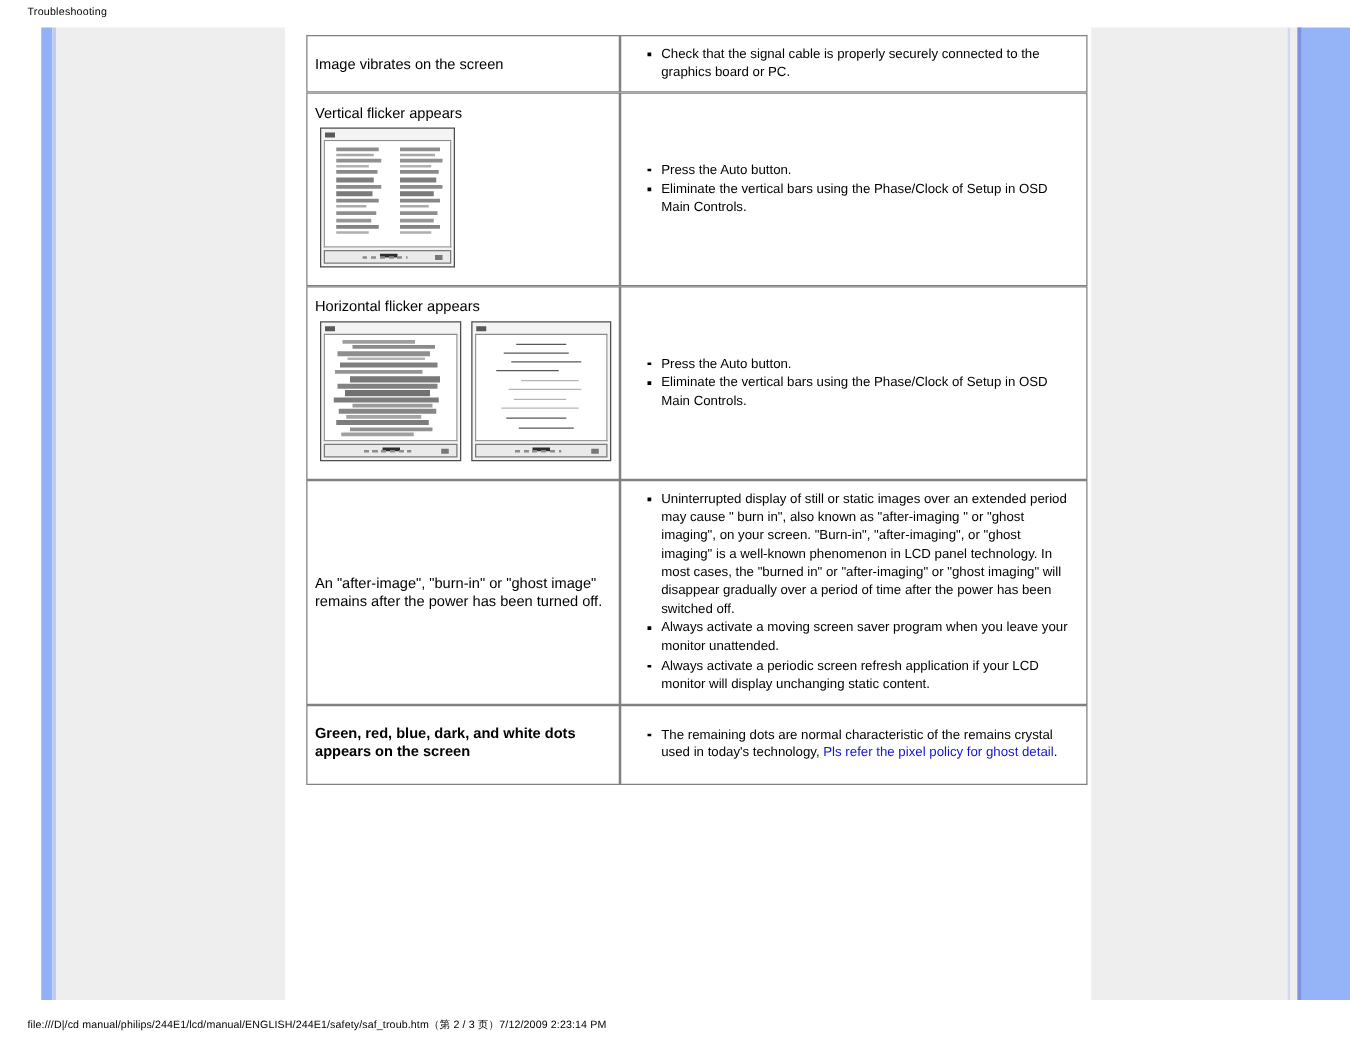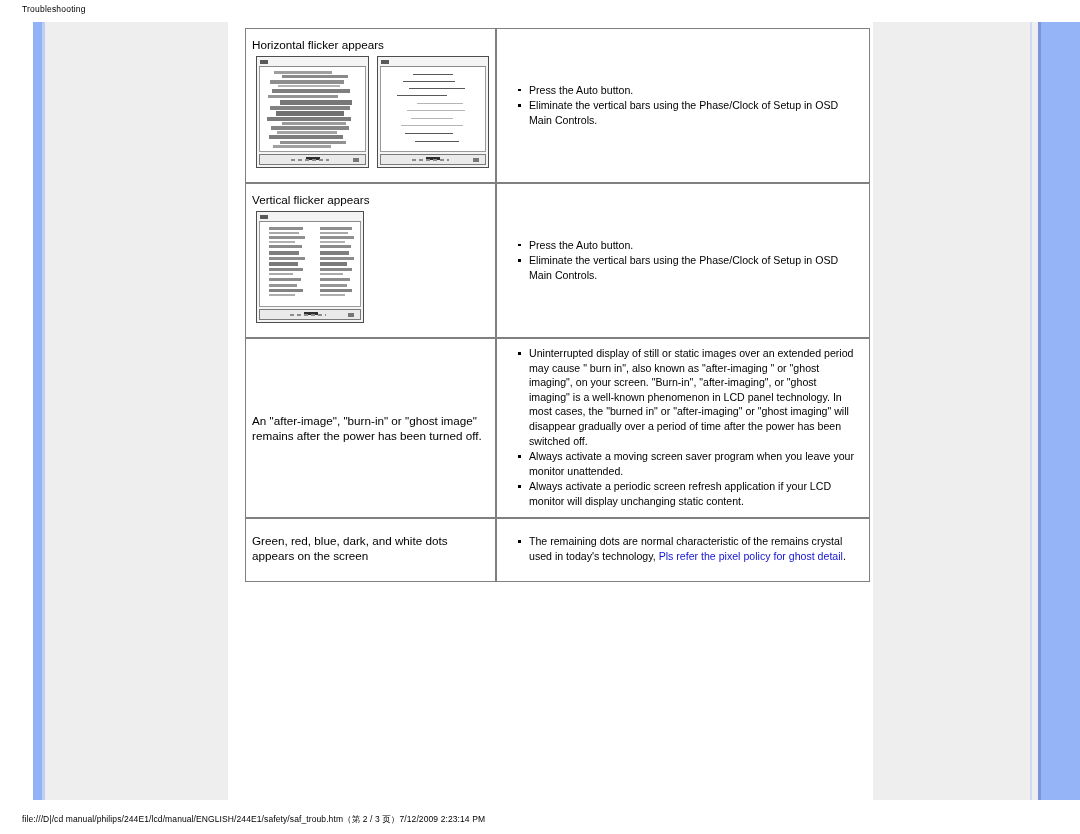--- a/index.html
+++ b/index.html
@@ -260,20 +260,90 @@
   <div class="rail-right-gap"></div>
   <div class="rail-right"></div>
   <div class="rail-right-edge"></div>
 </div>
 
 <div class="content-col"></div>
 
 <table class="ts-table">
 
   <tbody>
+      <tr>
+    <td class="col-symptom">
+      <div class="symptom-cell">
+        <div class="symptom-text">Image vibrates on the screen</div>
+      </div>
+    </td>
+    <td class="col-solution">
+      <div class="solution-cell">
+        <ul class="sol">
+          <li>Check that the signal cable is properly securely connected to the graphics board or PC.</li>
+        </ul>
+      </div>
+    </td>
+  </tr>
+
+  <tr>
+    <td class="col-symptom">
+      <div class="symptom-cell">
+        <div class="symptom-text">Vertical flicker appears</div>
+        <div class="shot-row">
+          <div class="monitor">
+            <div class="mon-titlebar"></div>
+            <div class="mon-screen">
+
+              <div class="bar" style="left:9px;top:5px;width:34px;height:3px;background:#8e8e8e;"></div>
+              <div class="bar" style="left:9px;top:10px;width:30px;height:2px;background:#a8a8a8;"></div>
+              <div class="bar" style="left:9px;top:14px;width:36px;height:3px;background:#909090;"></div>
+              <div class="bar" style="left:9px;top:19px;width:26px;height:2px;background:#b0b0b0;"></div>
+              <div class="bar" style="left:9px;top:23px;width:33px;height:3px;background:#8a8a8a;"></div>
+              <div class="bar" style="left:9px;top:29px;width:30px;height:4px;background:#7e7e7e;"></div>
+              <div class="bar" style="left:9px;top:35px;width:36px;height:3px;background:#8c8c8c;"></div>
+              <div class="bar" style="left:9px;top:40px;width:29px;height:4px;background:#7a7a7a;"></div>
+              <div class="bar" style="left:9px;top:46px;width:34px;height:3px;background:#888888;"></div>
+              <div class="bar" style="left:9px;top:51px;width:24px;height:2px;background:#aaaaaa;"></div>
+              <div class="bar" style="left:9px;top:56px;width:32px;height:3px;background:#8e8e8e;"></div>
+              <div class="bar" style="left:9px;top:62px;width:28px;height:3px;background:#969696;"></div>
+              <div class="bar" style="left:9px;top:67px;width:34px;height:3px;background:#838383;"></div>
+              <div class="bar" style="left:9px;top:72px;width:26px;height:2px;background:#adadad;"></div>
+
+              <div class="bar" style="left:60px;top:5px;width:32px;height:3px;background:#8e8e8e;"></div>
+              <div class="bar" style="left:60px;top:10px;width:28px;height:2px;background:#a8a8a8;"></div>
+              <div class="bar" style="left:60px;top:14px;width:34px;height:3px;background:#909090;"></div>
+              <div class="bar" style="left:60px;top:19px;width:25px;height:2px;background:#b0b0b0;"></div>
+              <div class="bar" style="left:60px;top:23px;width:31px;height:3px;background:#8a8a8a;"></div>
+              <div class="bar" style="left:60px;top:29px;width:29px;height:4px;background:#7e7e7e;"></div>
+              <div class="bar" style="left:60px;top:35px;width:34px;height:3px;background:#8c8c8c;"></div>
+              <div class="bar" style="left:60px;top:40px;width:27px;height:4px;background:#7a7a7a;"></div>
+              <div class="bar" style="left:60px;top:46px;width:32px;height:3px;background:#888888;"></div>
+              <div class="bar" style="left:60px;top:51px;width:23px;height:2px;background:#aaaaaa;"></div>
+              <div class="bar" style="left:60px;top:56px;width:30px;height:3px;background:#8e8e8e;"></div>
+              <div class="bar" style="left:60px;top:62px;width:27px;height:3px;background:#969696;"></div>
+              <div class="bar" style="left:60px;top:67px;width:32px;height:3px;background:#838383;"></div>
+              <div class="bar" style="left:60px;top:72px;width:25px;height:2px;background:#adadad;"></div>
+            </div>
+            <div class="mon-base">
+              <div class="mon-base-dots"></div>
+            </div>
+          </div>
+        </div>
+      </div>
+    </td>
+    <td class="col-solution">
+      <div class="solution-cell">
+        <ul class="sol">
+          <li>Press the Auto button.</li>
+          <li>Eliminate the vertical bars using the Phase/Clock of Setup in OSD Main Controls.</li>
+        </ul>
+      </div>
+    </td>
+  </tr>
 
   <tr>
     <td class="col-symptom">
       <div class="symptom-cell">
         <div class="symptom-text">Horizontal flicker appears</div>
         <div class="shot-row">
 
           <div class="monitor monitor-wide">
             <div class="mon-titlebar"></div>
             <div class="mon-screen">
@@ -323,76 +393,20 @@
     <td class="col-solution">
       <div class="solution-cell">
         <ul class="sol">
           <li>Press the Auto button.</li>
           <li>Eliminate the vertical bars using the Phase/Clock of Setup in OSD Main Controls.</li>
         </ul>
       </div>
     </td>
   </tr>
 
-  <tr>
-    <td class="col-symptom">
-      <div class="symptom-cell">
-        <div class="symptom-text">Vertical flicker appears</div>
-        <div class="shot-row">
-          <div class="monitor">
-            <div class="mon-titlebar"></div>
-            <div class="mon-screen">
-
-              <div class="bar" style="left:9px;top:5px;width:34px;height:3px;background:#8e8e8e;"></div>
-              <div class="bar" style="left:9px;top:10px;width:30px;height:2px;background:#a8a8a8;"></div>
-              <div class="bar" style="left:9px;top:14px;width:36px;height:3px;background:#909090;"></div>
-              <div class="bar" style="left:9px;top:19px;width:26px;height:2px;background:#b0b0b0;"></div>
-              <div class="bar" style="left:9px;top:23px;width:33px;height:3px;background:#8a8a8a;"></div>
-              <div class="bar" style="left:9px;top:29px;width:30px;height:4px;background:#7e7e7e;"></div>
-              <div class="bar" style="left:9px;top:35px;width:36px;height:3px;background:#8c8c8c;"></div>
-              <div class="bar" style="left:9px;top:40px;width:29px;height:4px;background:#7a7a7a;"></div>
-              <div class="bar" style="left:9px;top:46px;width:34px;height:3px;background:#888888;"></div>
-              <div class="bar" style="left:9px;top:51px;width:24px;height:2px;background:#aaaaaa;"></div>
-              <div class="bar" style="left:9px;top:56px;width:32px;height:3px;background:#8e8e8e;"></div>
-              <div class="bar" style="left:9px;top:62px;width:28px;height:3px;background:#969696;"></div>
-              <div class="bar" style="left:9px;top:67px;width:34px;height:3px;background:#838383;"></div>
-              <div class="bar" style="left:9px;top:72px;width:26px;height:2px;background:#adadad;"></div>
-
-              <div class="bar" style="left:60px;top:5px;width:32px;height:3px;background:#8e8e8e;"></div>
-              <div class="bar" style="left:60px;top:10px;width:28px;height:2px;background:#a8a8a8;"></div>
-              <div class="bar" style="left:60px;top:14px;width:34px;height:3px;background:#909090;"></div>
-              <div class="bar" style="left:60px;top:19px;width:25px;height:2px;background:#b0b0b0;"></div>
-              <div class="bar" style="left:60px;top:23px;width:31px;height:3px;background:#8a8a8a;"></div>
-              <div class="bar" style="left:60px;top:29px;width:29px;height:4px;background:#7e7e7e;"></div>
-              <div class="bar" style="left:60px;top:35px;width:34px;height:3px;background:#8c8c8c;"></div>
-              <div class="bar" style="left:60px;top:40px;width:27px;height:4px;background:#7a7a7a;"></div>
-              <div class="bar" style="left:60px;top:46px;width:32px;height:3px;background:#888888;"></div>
-              <div class="bar" style="left:60px;top:51px;width:23px;height:2px;background:#aaaaaa;"></div>
-              <div class="bar" style="left:60px;top:56px;width:30px;height:3px;background:#8e8e8e;"></div>
-              <div class="bar" style="left:60px;top:62px;width:27px;height:3px;background:#969696;"></div>
-              <div class="bar" style="left:60px;top:67px;width:32px;height:3px;background:#838383;"></div>
-              <div class="bar" style="left:60px;top:72px;width:25px;height:2px;background:#adadad;"></div>
-            </div>
-            <div class="mon-base">
-              <div class="mon-base-dots"></div>
-            </div>
-          </div>
-        </div>
-      </div>
-    </td>
-    <td class="col-solution">
-      <div class="solution-cell">
-        <ul class="sol">
-          <li>Press the Auto button.</li>
-          <li>Eliminate the vertical bars using the Phase/Clock of Setup in OSD Main Controls.</li>
-        </ul>
-      </div>
-    </td>
-  </tr>
-
 
   <tr>
     <td class="col-symptom">
       <div class="symptom-cell" style="padding-top:12px;padding-bottom:12px;">
         <div class="symptom-text">An "after-image", "burn-in" or "ghost image" remains after the power has been turned off.</div>
       </div>
     </td>
     <td class="col-solution">
       <div class="solution-cell">
         <ul class="sol">
@@ -400,21 +414,21 @@
           <li>Always activate a moving screen saver program when you leave your monitor unattended.</li>
           <li>Always activate a periodic screen refresh application if your LCD monitor will display unchanging static content.</li>
         </ul>
       </div>
     </td>
   </tr>
 
 
   <tr>
     <td class="col-symptom">
-      <div class="symptom-cell" style="padding-top:14px;padding-bottom:18px;">
+      <div class="symptom-cell" style="padding-top:14px;padding-bottom:18px;font-weight:bold;">
         <div class="symptom-text">Green, red, blue, dark, and white dots appears on the screen</div>
       </div>
     </td>
     <td class="col-solution">
       <div class="solution-cell">
         <ul class="sol">
           <li><span>The remaining dots are normal characteristic of the remains crystal used in today's technology, </span><a class="pixel-link" href="#">Pls refer the pixel policy for ghost detail</a><span>.</span></li>
         </ul>
       </div>
     </td>

